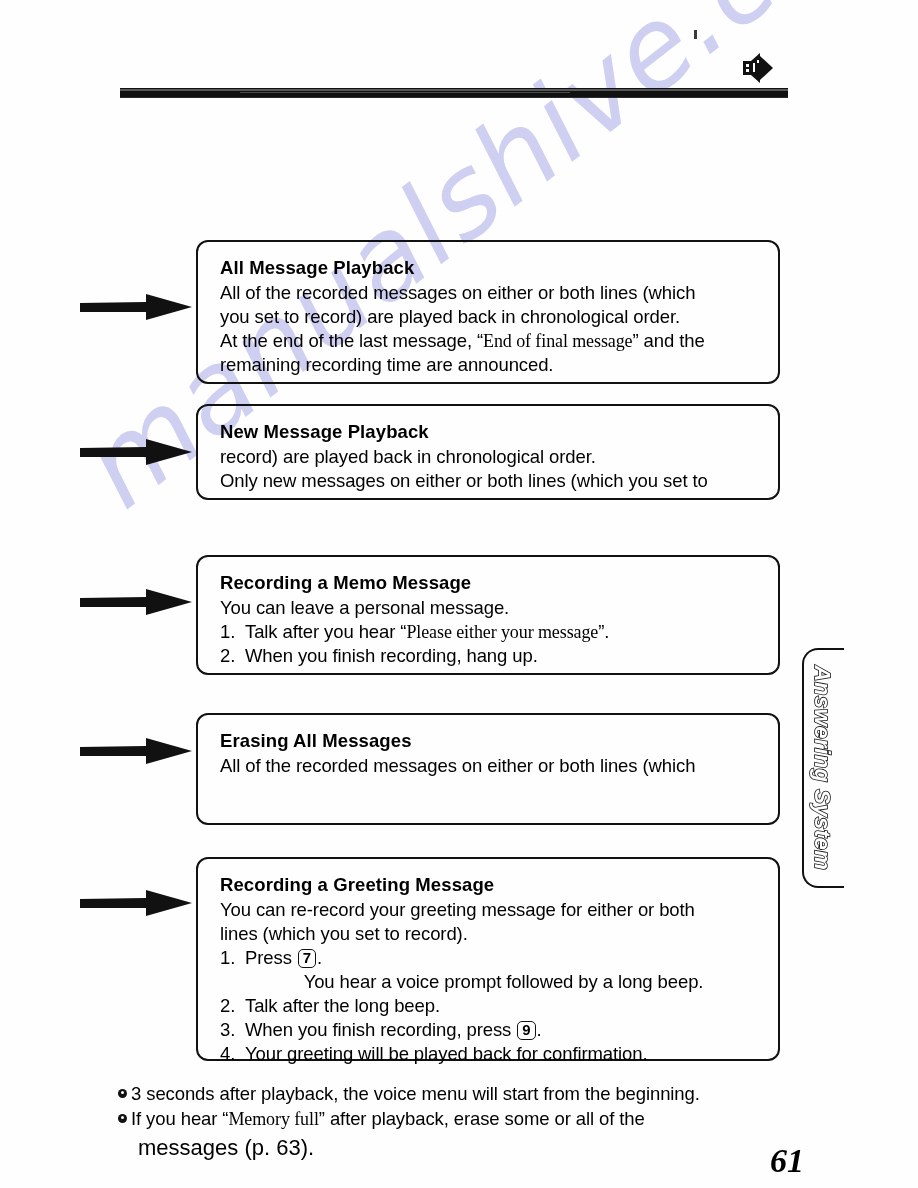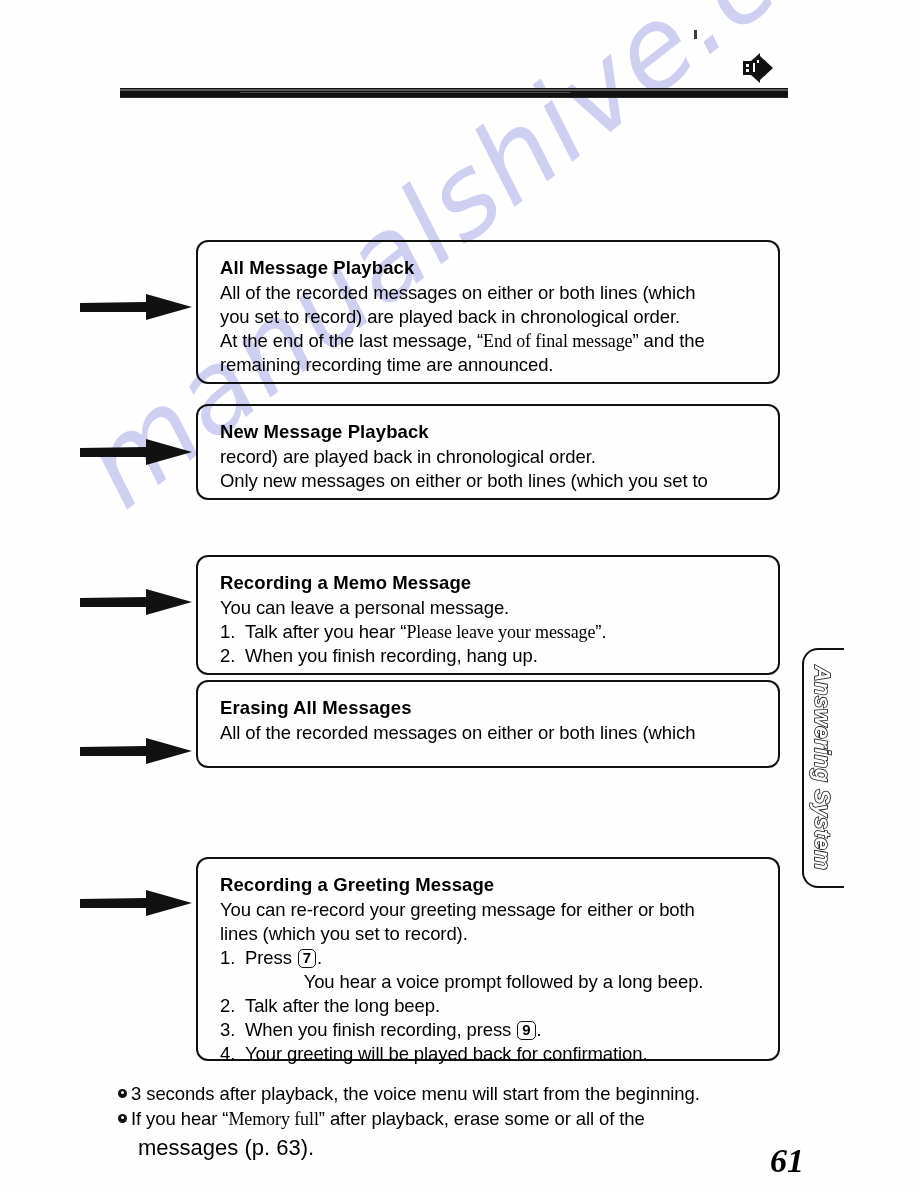--- a/index.html
+++ b/index.html
@@ -324,31 +324,31 @@
     </div>
   </div>
 
   <div class="box" style="top:555px; height:120px;">
     <div class="box-inner">
       <div class="box-title">Recording a Memo Message</div>
       <div class="box-line">You can leave a personal message.</div>
       <ul class="numlist">
         <li>
           <span class="num">1.</span>
-          <span class="txt"><span>Talk after you hear “</span><span class="serif-quote">Please leave your message</span><span>”.</span></span>
+          <span class="txt"><span>Talk after you hear “</span><span class="serif-quote">Please either your message</span><span>”.</span></span>
         </li>
         <li>
           <span class="num">2.</span>
           <span class="txt">When you finish recording, hang up.</span>
         </li>
       </ul>
     </div>
   </div>
 
-  <div class="box" style="top:680px; height:88px;">
+  <div class="box" style="top:713px; height:112px;">
     <div class="box-inner">
       <div class="box-title">Erasing All Messages</div>
       <div class="box-line">All of the recorded messages on either or both lines (which</div>
     </div>
   </div>
 
   <div class="box" style="top:857px; height:204px;">
     <div class="box-inner">
       <div class="box-title">Recording a Greeting Message</div>
       <div class="box-line">You can re-record your greeting message for either or both</div>

